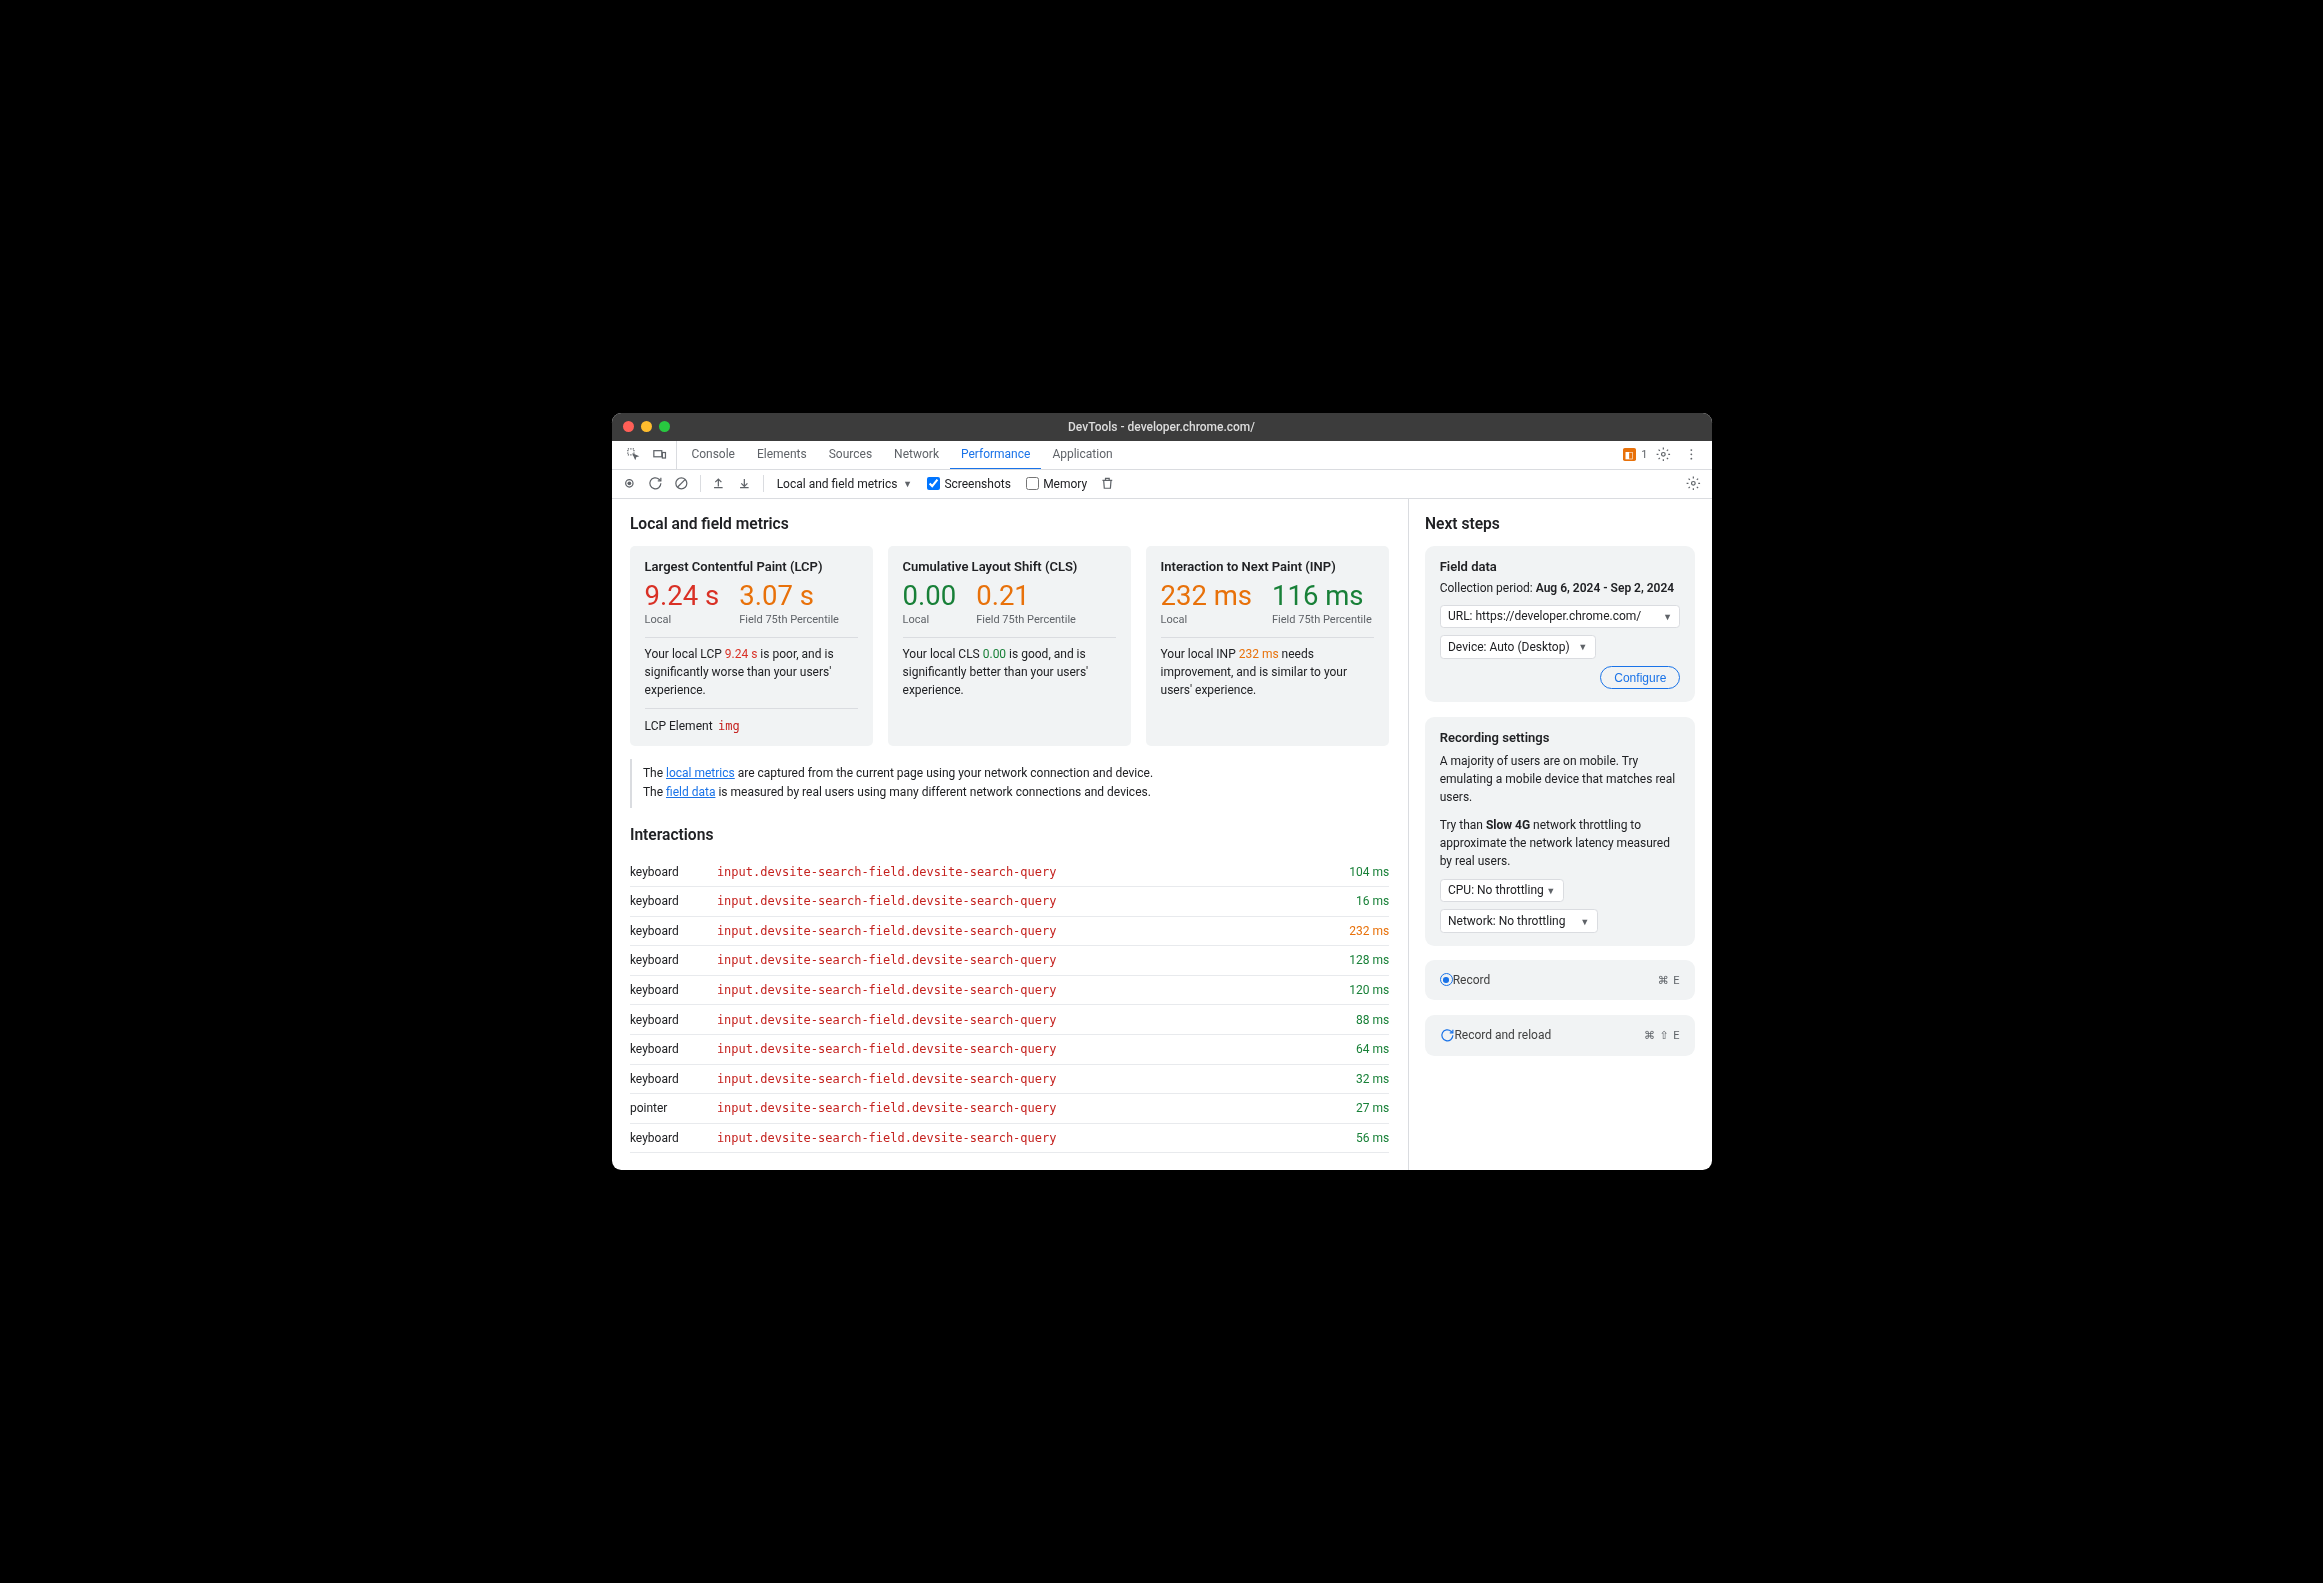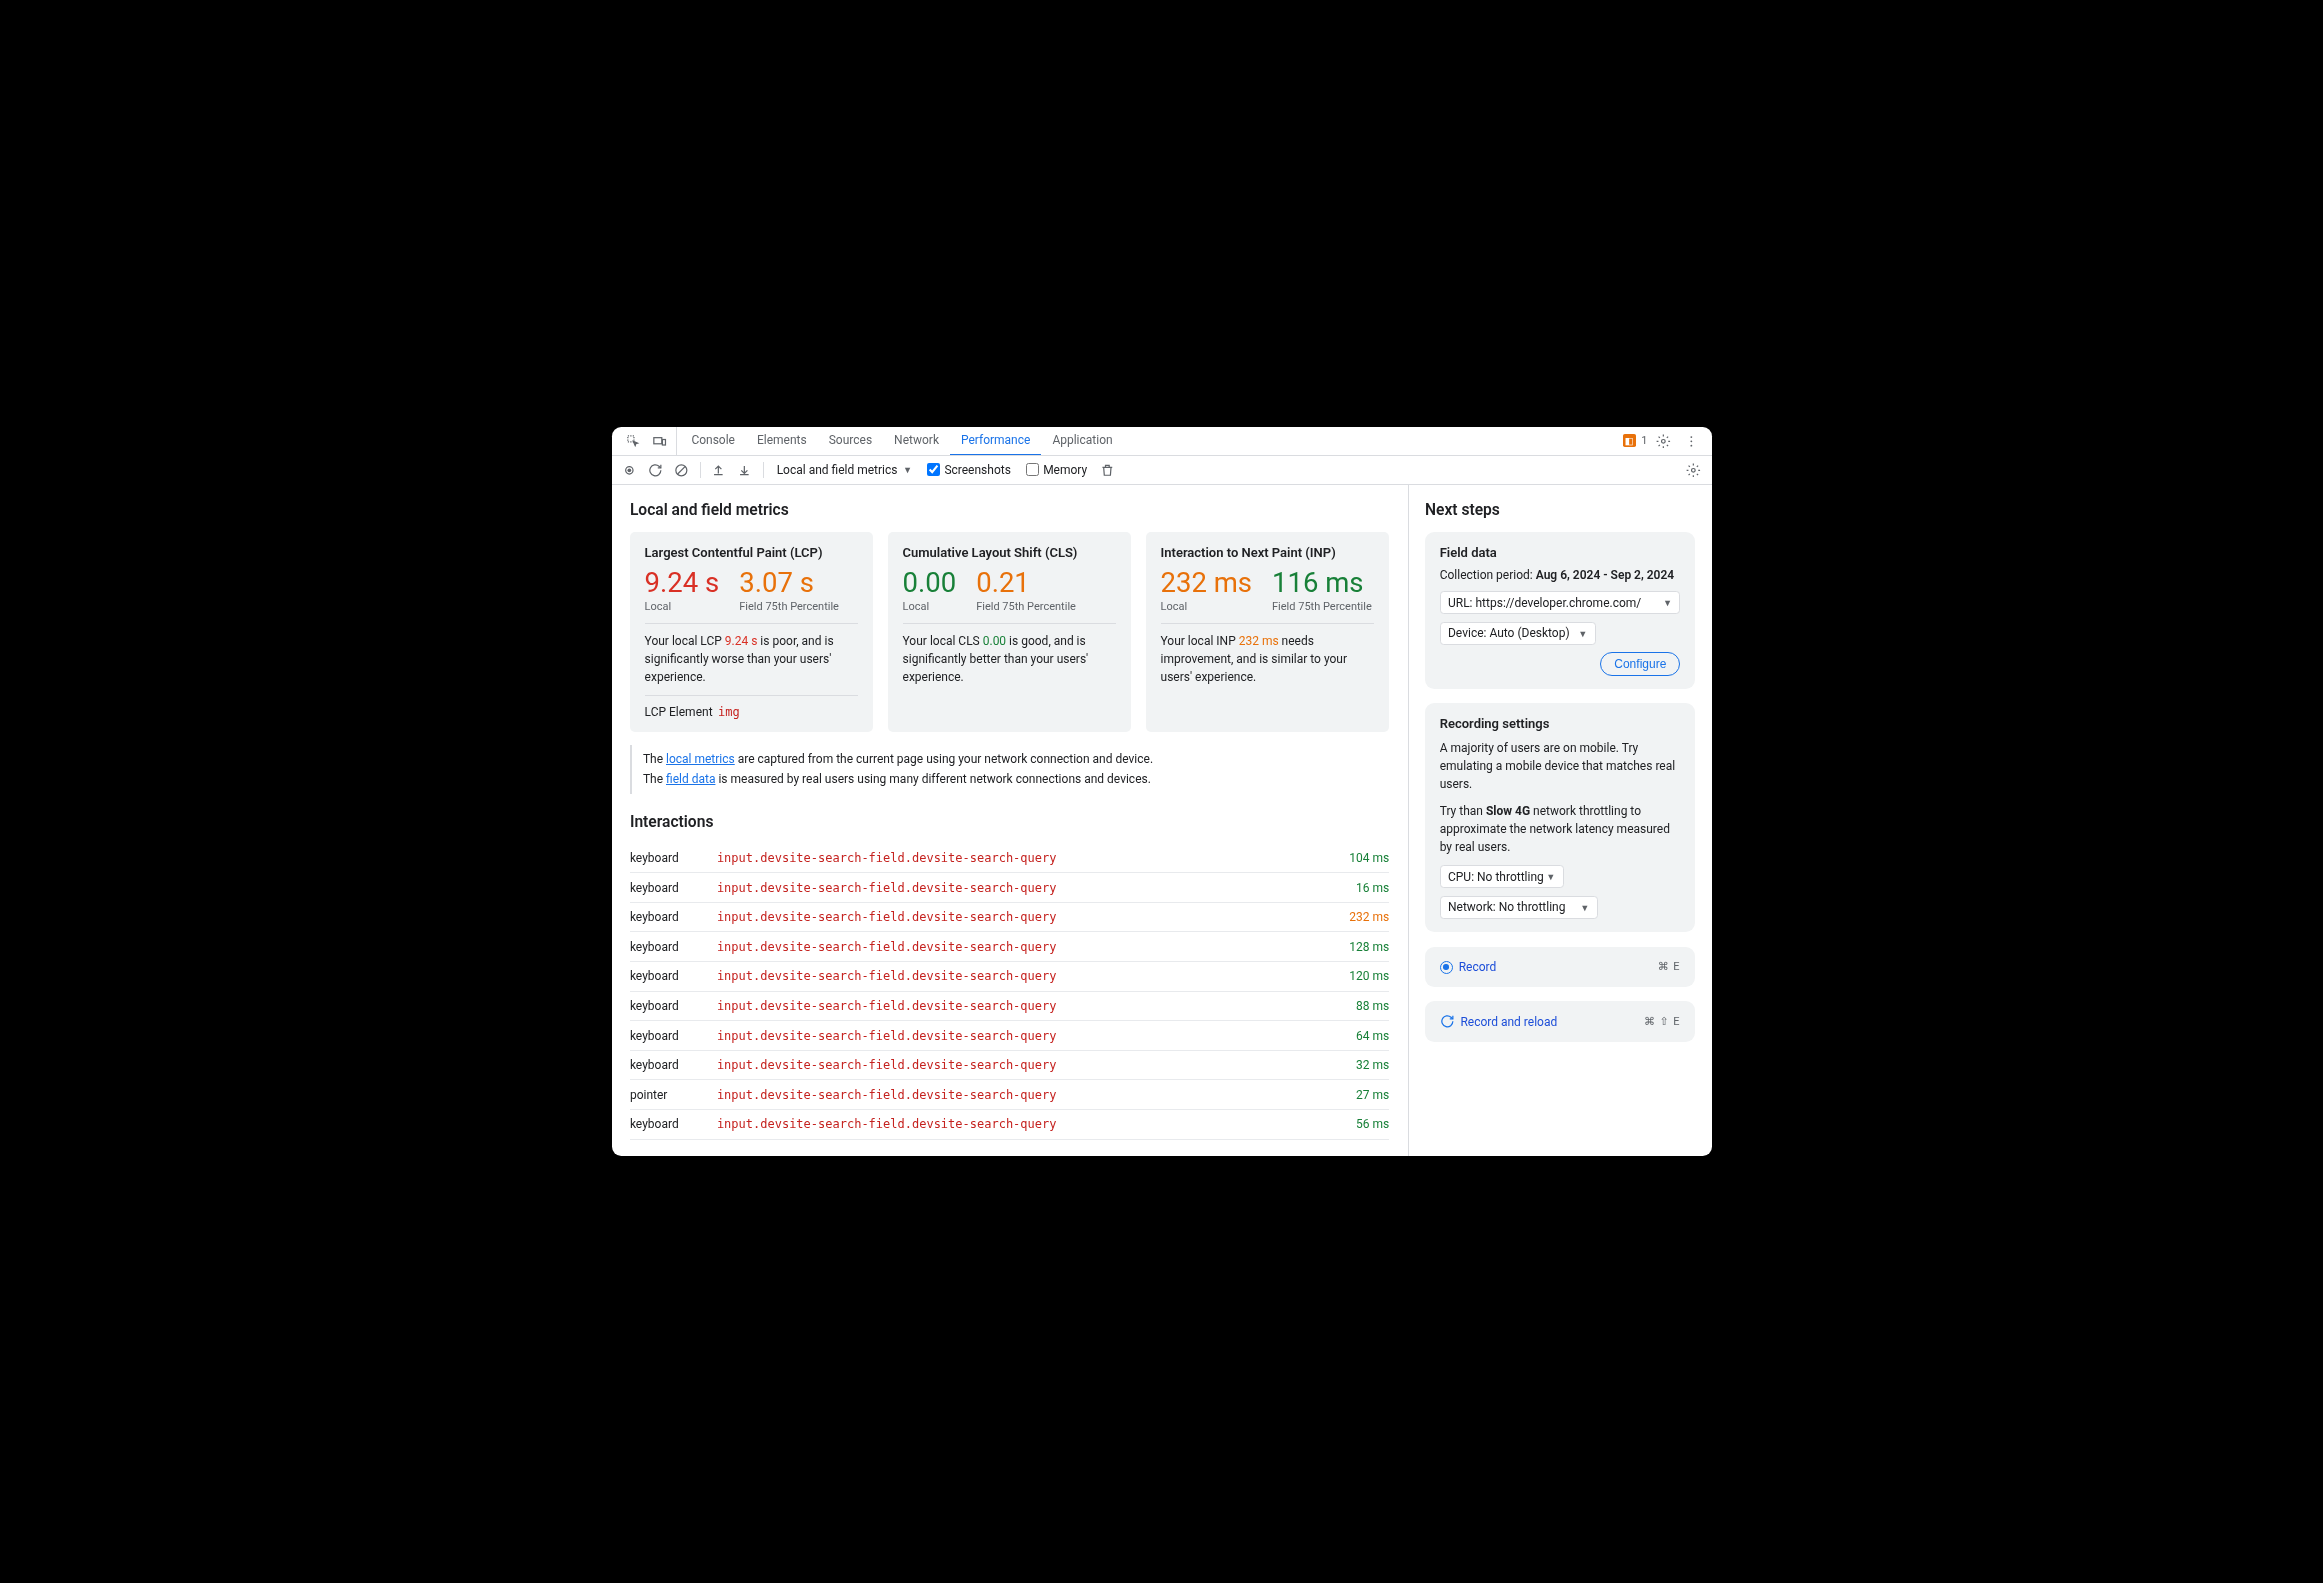--- a/index.html
+++ b/index.html
@@ -157,31 +157,39 @@
   padding: 3.7px 13px;
   font-size: 12px;
   cursor: pointer;
 }
 .action-row {
   display: flex;
   align-items: center;
   justify-content: space-between;
   font-size: 12px;
 }
-.action-row .lbl { color: #1d4ed8; display: flex; align-items: flex-end; gap: 6px; }
+.action-row .lbl { color: #404040; display: flex; align-items: flex-start; gap: 0; }
 .action-row .shortcut { color: #5f6368; font-size: 11px; letter-spacing: 0.9px; }
 .record-icon { width: 13px; height: 13px; border: 1.8px solid #1a73e8; border-radius: 50%; display: inline-flex; align-items: center; justify-content: center; }
 .record-icon::after { content: ""; width: 5.5px; height: 5.5px; background: #1a73e8; border-radius: 50%; }
 svg { width: 14.7px; height: 14.7px; }
 .chevron { font-size: 9.2px; color: #5f6368; }
 </style>
 </head>
 <body>
 
 <div class="window">
+  <div class="titlebar">
+    <div class="traffic-lights">
+      <div class="traffic-light tl-red"></div>
+      <div class="traffic-light tl-yellow"></div>
+      <div class="traffic-light tl-green"></div>
+    </div>
+    <div class="title-text">DevTools - developer.chrome.com/</div>
+  </div>
 
   <div class="tabbar">
     <div class="tab-icons-left">
       <div class="icon-btn">
         <svg viewBox="0 0 24 24" fill="none" stroke="currentColor" stroke-width="2">
             <rect x="3" y="3" width="10" height="10" stroke-dasharray="2 2"></rect>
             <path d="M12 12l7 3-3 1-1 3-3-7z" fill="currentColor"></path>
           </svg>
       </div>
       <div class="icon-btn">

